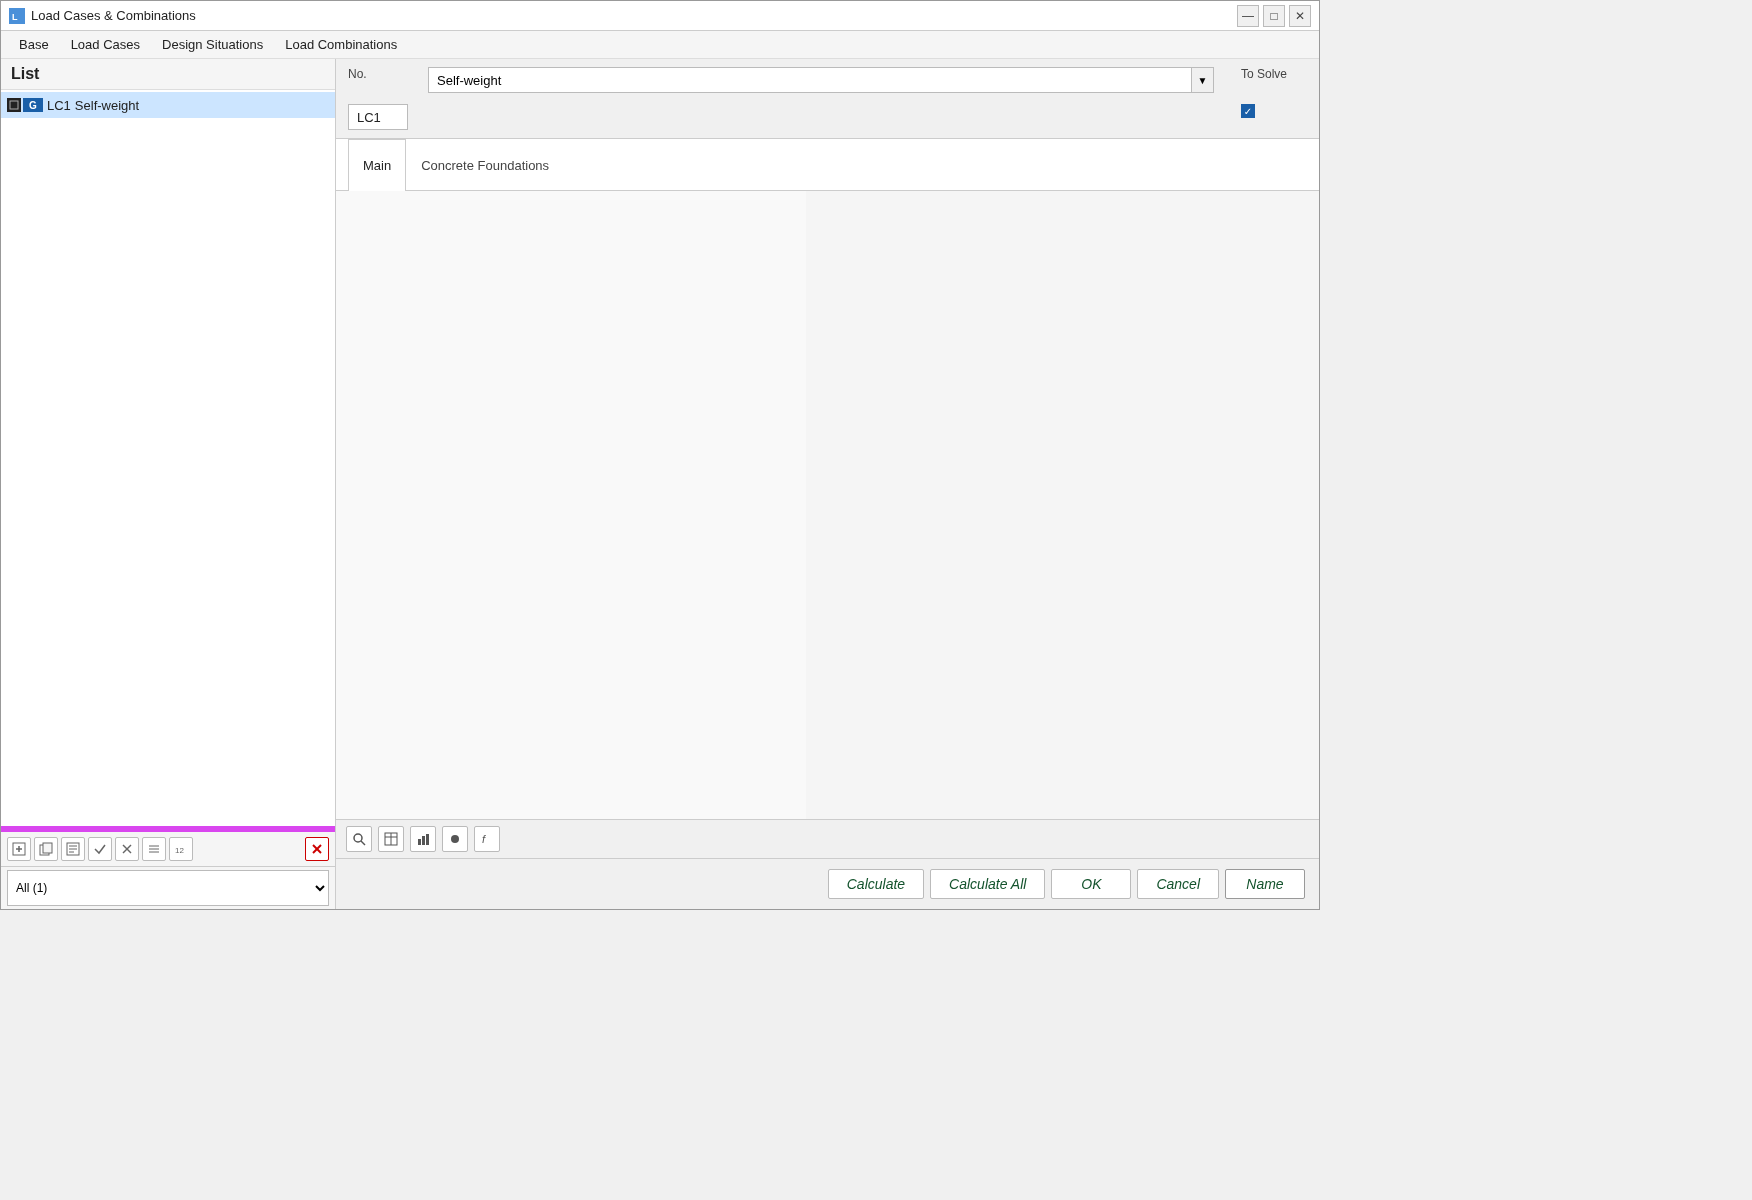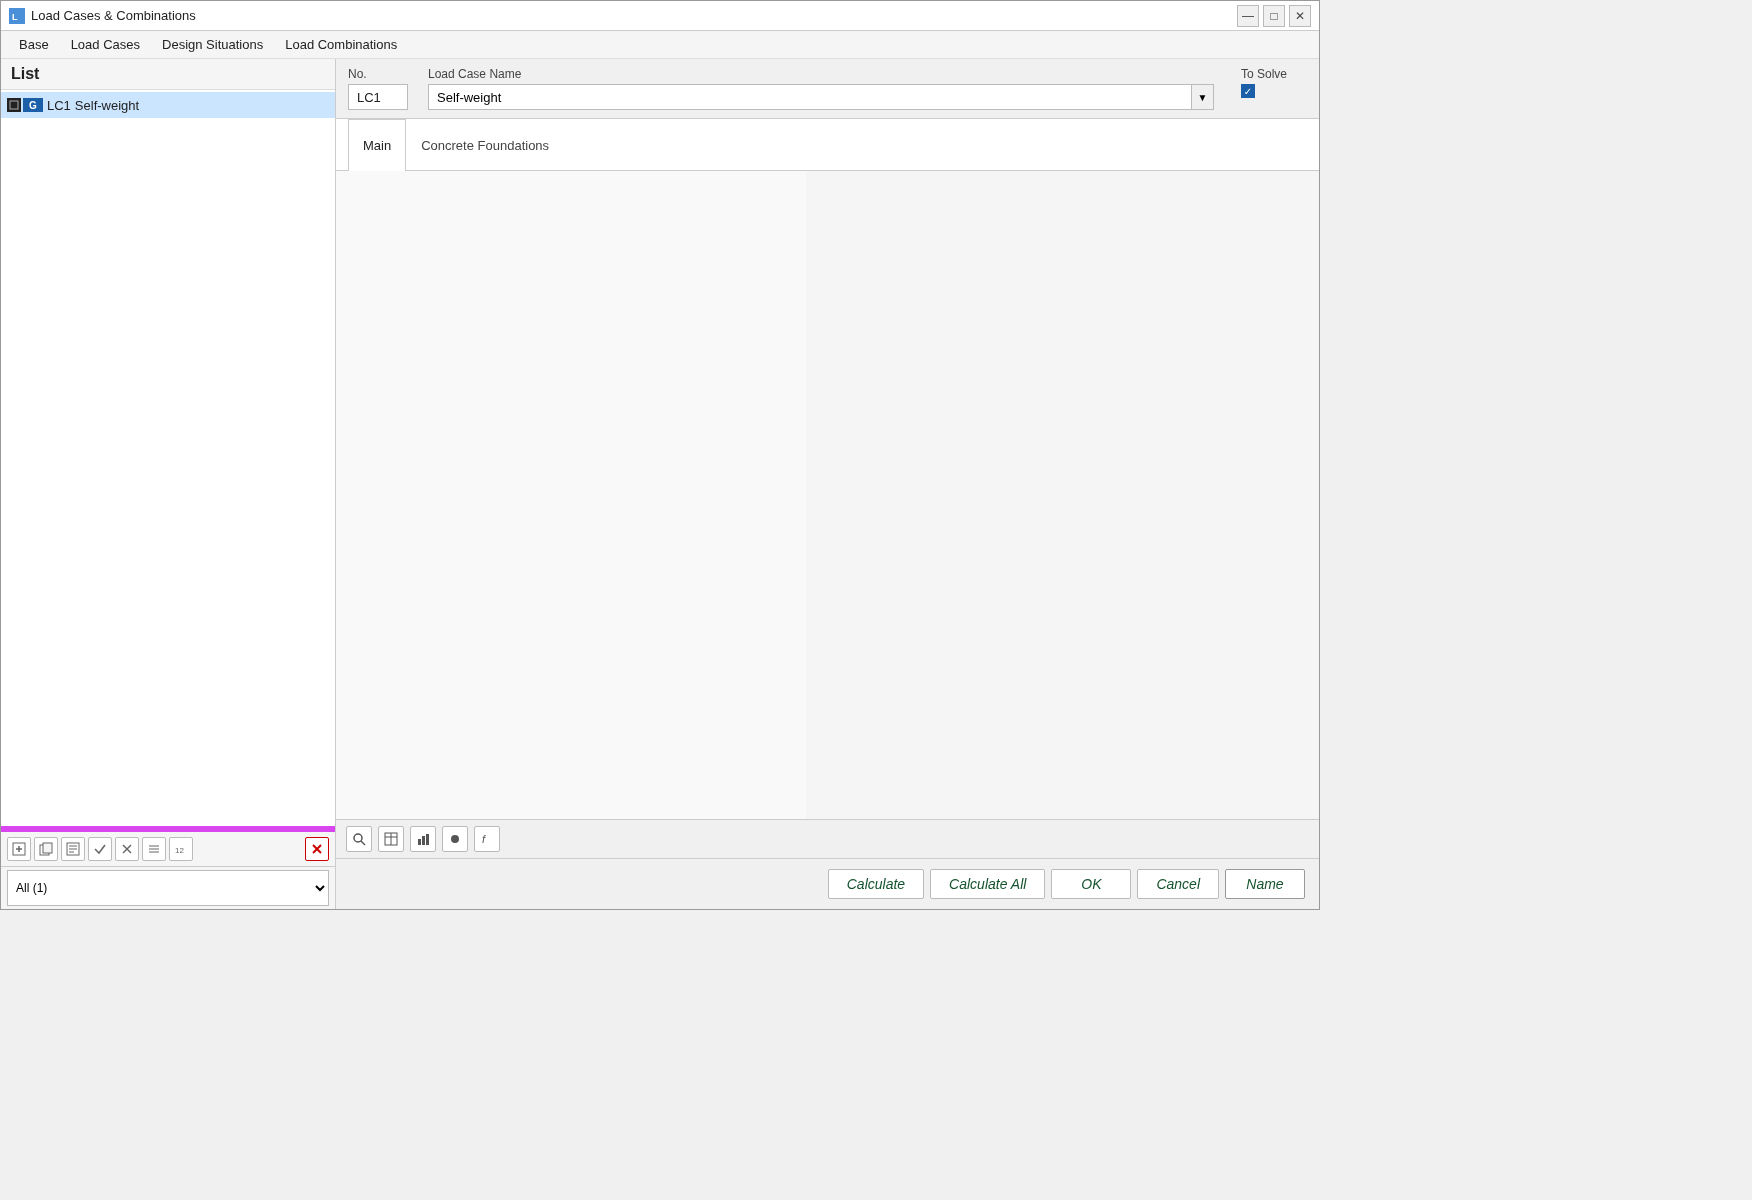--- a/index.html
+++ b/index.html
@@ -194,20 +194,21 @@
       gap: 0;
       background: #f0f0f0;
       border-bottom: 1px solid #ccc;
       padding: 8px 12px;
       align-items: flex-start;
     }
     .field-group {
       display: flex;
       flex-direction: column;
       margin-right: 20px;
+      gap: 20px;
     }
     .field-label {
       font-size: 12px;
       color: #444;
       margin-bottom: 3px;
     }
     .field-value {
       font-size: 13px;
       color: #222;
       background: #fff;
@@ -504,21 +505,20 @@
     </div>
 
     <div class="right-panel">
 
       <div class="form-header">
         <div class="field-group">
           <div class="field-label">No.</div>
           <div class="field-value">LC1</div>
         </div>
         <div class="field-group load-case-name-group">
-          <div class="field-label">Load Case Name</div>
           <div class="load-case-select">
             <div class="load-case-select-text">Self-weight</div>
             <div class="load-case-select-arrow">▼</div>
           </div>
         </div>
         <div class="field-group to-solve-group" style="margin-left:7px;">
           <div class="field-label">To Solve</div>
           <div class="checkbox-blue"></div>
         </div>
       </div>

